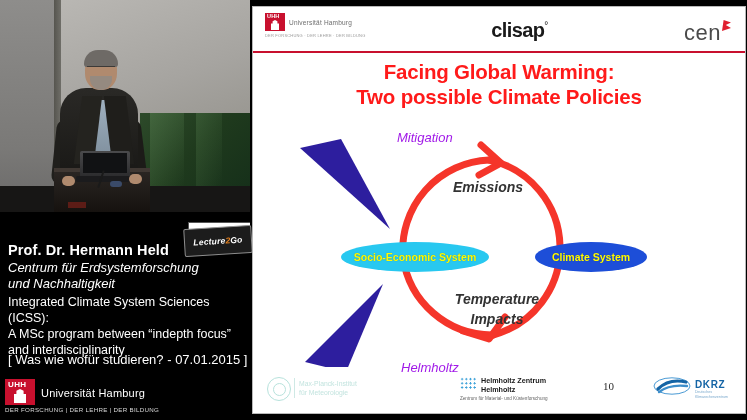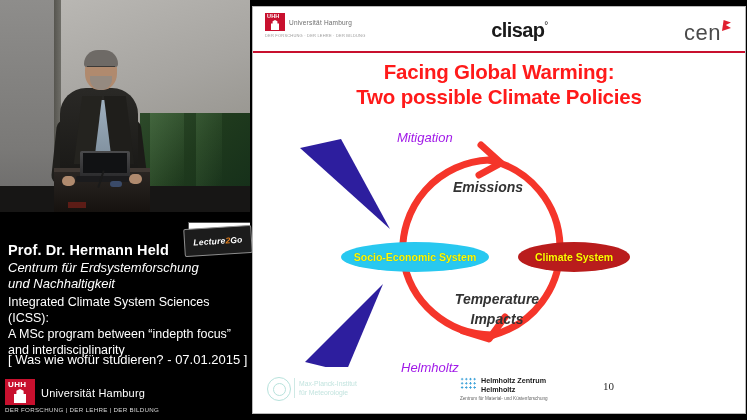--- a/index.html
+++ b/index.html
@@ -84,21 +84,21 @@
   #diagram{position:absolute;left:0;top:110px;width:492px;height:250px;}
   .cyc-lbl{position:absolute;font-style:italic;font-weight:bold;color:#333;font-size:14px;}
   #lbl-emissions{left:200px;top:62px;}
   #lbl-temp{left:178px;top:172px;text-align:center;width:132px;line-height:20px;}
   .policy-lbl{position:absolute;font-style:italic;font-weight:normal;color:#a11ae8;font-size:13px;}
   #lbl-mitigation{left:144px;top:13px;}
   #lbl-adaptation{left:148px;top:243px;}
   .node{position:absolute;border-radius:50%;display:flex;align-items:center;justify-content:center;
          font-weight:bold;font-size:10.5px;color:#fffb00;text-shadow:0 0 1px rgba(0,0,0,.35);}
   #node-socio{left:88px;top:125px;width:148px;height:30px;background:#28c8f0;}
-  #node-climate{left:265px;top:125px;width:112px;height:30px;background:#b91c1c;}
+  #node-climate{left:282px;top:125px;width:112px;height:30px;background:#1d4ed8;}
   #pagenum{position:absolute;left:350px;top:263px;font-family:"Liberation Serif",serif;font-size:11px;color:#2b2b2b;}
 
   
   .foot{position:absolute;font-family:"Liberation Sans",sans-serif;}
   #foot-mpi{left:14px;top:258px;width:120px;height:30px;}
   #foot-mpi .ring{position:absolute;left:0;top:2px;width:22px;height:22px;border:1.3px solid #b7e2dc;border-radius:50%;}
   #foot-mpi .ring:after{content:"";position:absolute;left:5px;top:5px;width:11px;height:11px;border:1.2px solid #b7e2dc;border-radius:50%;}
   #foot-mpi .bar{position:absolute;left:27px;top:3px;width:1px;height:20px;background:#cfe9e5;}
   #foot-mpi .tx{position:absolute;left:32px;top:4px;font-size:6.8px;color:#c3e4df;line-height:9px;}
   #foot-hzg{left:207px;top:258px;width:150px;height:32px;}
@@ -240,15 +240,25 @@
         <div class="tx" style="white-space:pre-line;">Max-Planck-Institut
 für Meteorologie</div>
       </div>
 
       <div class="foot" id="foot-hzg">
         <div class="dots"></div>
         <div class="t1"><span>Helmholtz Zentrum</span><br><span>Helmholtz</span></div>
         <div class="t2">Zentrum für Material- und Küstenforschung</div>
       </div>
 
+      <div class="foot" id="foot-dkrz">
+        <svg class="swoosh" viewBox="0 0 38 18">
+          <ellipse cx="19" cy="9" rx="18" ry="8.2" fill="none" stroke="#4a9ad4" stroke-width="1"></ellipse>
+          <path d="M5 12 C14 3, 24 3, 33 5" stroke="#1464a5" stroke-width="3.2" fill="none" stroke-linecap="round"></path>
+          <path d="M6 15 C15 8, 25 8, 34 9" stroke="#3d8ecb" stroke-width="2.4" fill="none" stroke-linecap="round"></path>
+        </svg>
+        <div class="nm">DKRZ</div>
+        <div class="sb" style="white-space:pre-line;">Deutsches
+Klimarechenzentrum</div>
+      </div>
     </div>
   </div>
 </div>
 
 </body></html>

